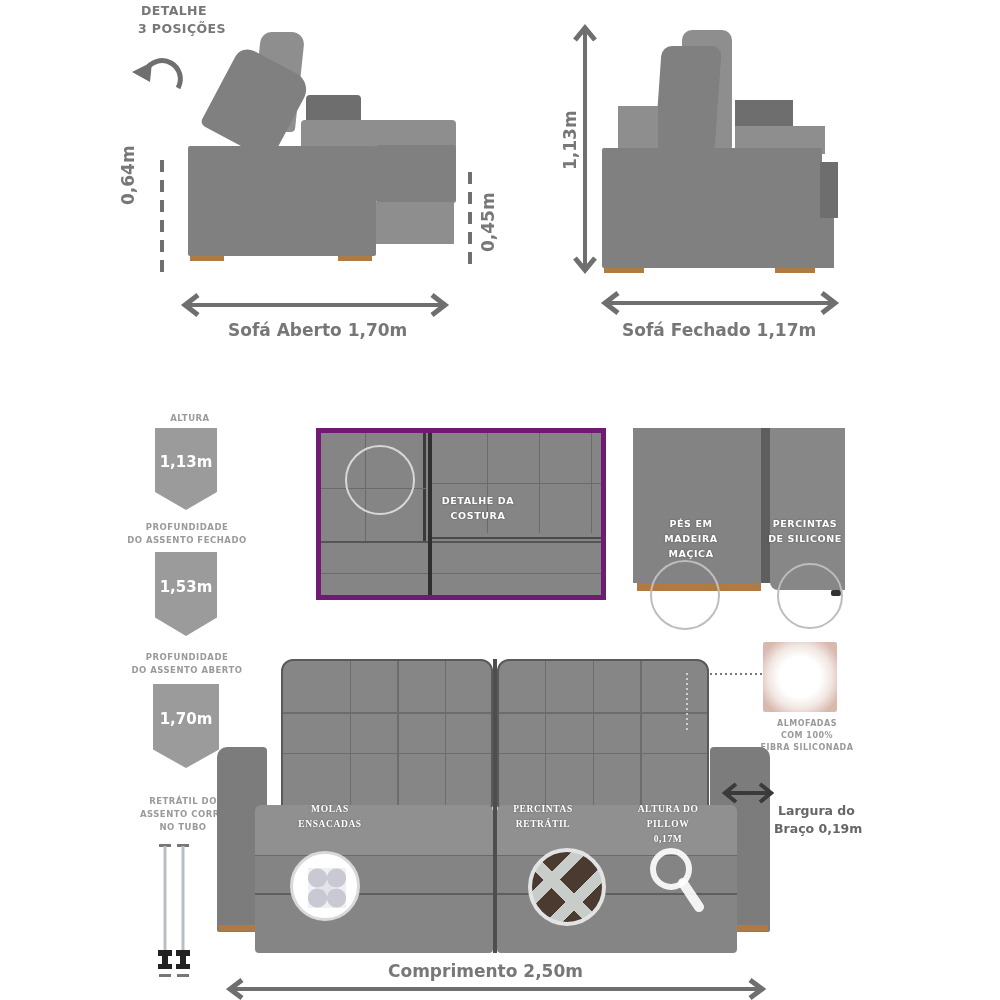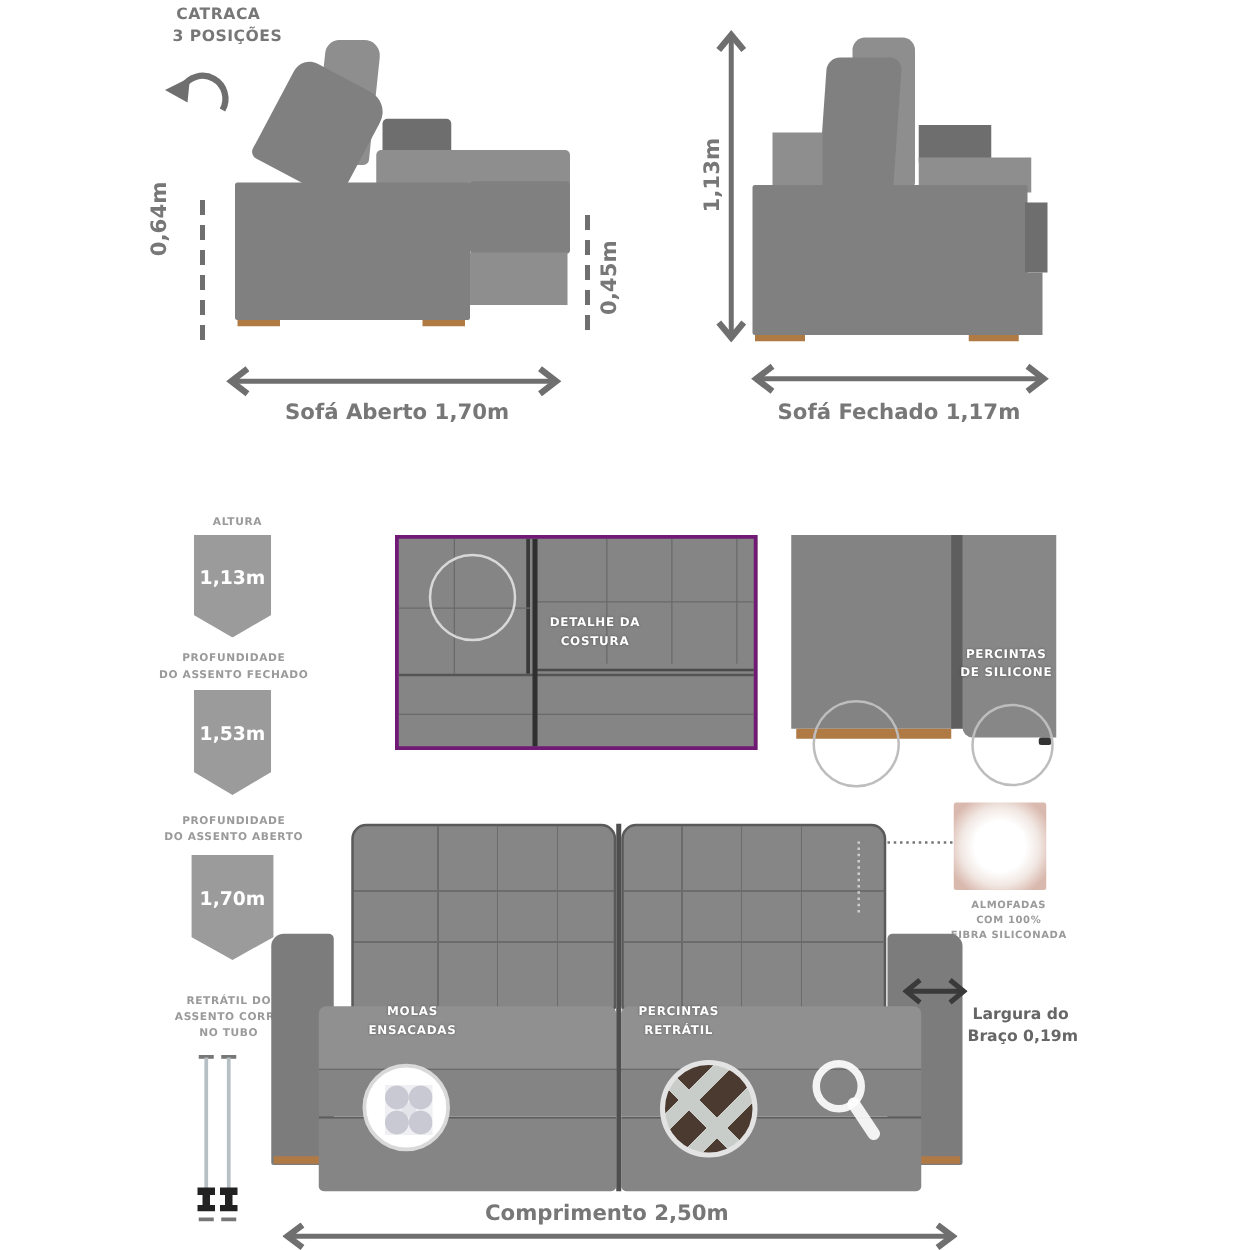--- a/index.html
+++ b/index.html
@@ -9,27 +9,27 @@
   .bold { font-weight: bold; }
   .gray-txt { color: #777777; }
   .lbl-sm { font-size: 8.5px; font-weight: bold; color: #9a9a9a; letter-spacing: 0.5px; text-align: center; line-height: 13px; }
   .white-lbl { color: #ffffff; font-weight: bold; font-size: 9.5px; letter-spacing: 0.6px; text-align: center; line-height: 15px; text-shadow: 0 0 2px rgba(0,0,0,0.4); }
   .sofa { background: #808080; }
   .sofa-dark { background: #6e6e6e; }
   .sofa-light { background: #8e8e8e; }
   .wood { background: #b07a45; }
   .chevron-box { background: #9b9b9b; color: #ffffff; font-weight: bold; font-size: 15px; display: flex; align-items: center; justify-content: center; clip-path: polygon(0 0, 100% 0, 100% 78%, 50% 100%, 0 78%); padding-bottom: 14px; }
   .circle-ring { border: 2px solid #d8d8d8; border-radius: 50%; }
-  .photo { border: 3px solid #701a75; overflow: hidden; }
+  .photo { border: 5px solid #701a75; overflow: hidden; }
 </style>
 </head>
 <body>
 
 <div class="abs bold gray-txt" style="left:138px;top:2px;font-size:12.5px;line-height:18px;letter-spacing:0.4px;">
-  <div style="padding-left:3px;">CATRACA</div>
+  <div style="padding-left:3px;">DETALHE</div>
   <div>3 POSIÇÕES</div>
 </div>
 <svg class="abs" style="left:126px;top:52px;" width="62" height="44" viewBox="0 0 62 44">
   <path d="M52 36 A18 18 0 1 0 20 18" fill="none" stroke="#6f6f6f" stroke-width="5"></path>
   <polygon points="6,20 26,10 24,30" fill="#6f6f6f"></polygon>
 </svg>
 
 <div class="abs" style="left:186px;top:30px;width:275px;height:240px;">
   <div class="abs sofa-light" style="left:70px;top:2px;width:44px;height:100px;border-radius:10px 14px 4px 4px;transform:skewX(-6deg);"></div>
   <div class="abs sofa" style="left:30px;top:28px;width:80px;height:90px;border-radius:14px 18px 6px 6px;transform:rotate(28deg);"></div>
@@ -140,20 +140,25 @@
 </div>
 
 <div class="abs" style="left:633px;top:428px;width:212px;height:200px;">
   <div class="abs sofa" style="left:0;top:0;width:130px;height:155px;background:#838383;"></div>
   <div class="abs" style="left:128px;top:0;width:10px;height:155px;background:#5e5e5e;"></div>
   <div class="abs sofa" style="left:137px;top:0;width:75px;height:162px;background:#878787;border-radius:0 0 0 8px;"></div>
   <div class="abs wood" style="left:4px;top:155px;width:124px;height:8px;"></div>
   <div class="abs" style="left:198px;top:162px;width:10px;height:6px;background:#333;border-radius:2px;"></div>
   <div class="abs circle-ring" style="left:17px;top:132px;width:70px;height:70px;border-color:#bdbdbd;"></div>
   <div class="abs circle-ring" style="left:144px;top:135px;width:66px;height:66px;border-color:#bdbdbd;"></div>
+  <div class="abs white-lbl" style="left:12px;top:88px;width:92px;">
+    <div>PÉS EM</div>
+    <div>MADEIRA</div>
+    <div>MAÇICA</div>
+  </div>
   <div class="abs white-lbl" style="left:132px;top:88px;width:80px;">
     <div>PERCINTAS</div>
     <div>DE SILICONE</div>
   </div>
 </div>
 
 <div class="abs" style="left:763px;top:642px;width:74px;height:70px;background:radial-gradient(circle at 50% 50%, #ffffff 40%, #f1e7e2 62%, #d9b8ad 85%);border-radius:2px;"></div>
 <svg class="abs" style="left:690px;top:672px;" width="74" height="4">
     <line x1="0" y1="2" x2="74" y2="2" stroke="#777" stroke-width="2" stroke-dasharray="2,3"></line>
   </svg>
@@ -161,21 +166,21 @@
   <div>ALMOFADAS</div>
   <div>COM 100%</div>
   <div>FIBRA SILICONADA</div>
 </div>
 
 <div class="abs bold gray-txt" style="left:774px;top:774px;font-size:12.5px;line-height:18px;color:#666;">
   <div style="padding-left:4px;margin-top:28px;">Largura do</div>
   <div>Braço 0,19m</div>
 </div>
 
-<div class="abs" style="left:215px;top:655px;width:560px;height:300px;">
+<div class="abs" style="left:215px;top:655px;width:560px;height:300px;font-family:Liberation Serif, serif;">
 
   <div class="abs sofa" style="left:2px;top:92px;width:50px;height:185px;background:#7c7c7c;border-radius:10px 4px 2px 2px;"></div>
   <div class="abs sofa" style="left:495px;top:92px;width:60px;height:185px;background:#7c7c7c;border-radius:4px 10px 2px 2px;"></div>
   <div class="abs wood" style="left:4px;top:270px;width:38px;height:6px;"></div>
   <div class="abs wood" style="left:515px;top:270px;width:38px;height:6px;"></div>
 
   <div class="abs sofa" style="left:66px;top:4px;width:212px;height:150px;background:#868686;border:2px solid #5a5a5a;border-radius:12px 12px 4px 4px;
        background-image:linear-gradient(90deg, transparent 32%, #6c6c6c 32%, #6c6c6c 32.6%, transparent 32.6%, transparent 55%, #6c6c6c 55%, #6c6c6c 55.6%, transparent 55.6%, transparent 78%, #6c6c6c 78%, #6c6c6c 78.6%, transparent 78.6%),
        linear-gradient(0deg, transparent 36%, #6c6c6c 36%, #6c6c6c 37%, transparent 37%, transparent 64%, #6c6c6c 64%, #6c6c6c 65%, transparent 65%);"></div>
   <div class="abs sofa" style="left:282px;top:4px;width:212px;height:150px;background:#868686;border:2px solid #5a5a5a;border-radius:12px 12px 4px 4px;
@@ -194,20 +199,25 @@
   <div class="abs" style="left:278px;top:4px;width:4px;height:294px;background:#4e4e4e;"></div>
 
   <div class="abs white-lbl" style="left:70px;top:147px;width:90px;">
     <div>MOLAS</div>
     <div>ENSACADAS</div>
   </div>
   <div class="abs white-lbl" style="left:283px;top:147px;width:90px;">
     <div>PERCINTAS</div>
     <div>RETRÁTIL</div>
   </div>
+  <div class="abs white-lbl" style="left:408px;top:147px;width:90px;">
+    <div>ALTURA DO</div>
+    <div>PILLOW</div>
+    <div>0,17M</div>
+  </div>
 
   <div class="abs" style="left:75px;top:196px;width:70px;height:70px;border-radius:50%;background:#ffffff;border:3px solid #d9d9d9;overflow:hidden;">
     <div style="position:absolute;left:15px;top:14px;width:38px;height:40px;background:radial-gradient(circle at 25% 25%, #c9c9d4 22%, transparent 24%), radial-gradient(circle at 75% 25%, #c9c9d4 22%, transparent 24%), radial-gradient(circle at 25% 75%, #c9c9d4 22%, transparent 24%), radial-gradient(circle at 75% 75%, #c9c9d4 22%, transparent 24%), radial-gradient(circle at 50% 50%, #e3e3ea 20%, transparent 22%);background-color:#f0f0f4;"></div>
   </div>
   <div class="abs" style="left:313px;top:193px;width:78px;height:78px;border-radius:50%;border:4px solid #e3e3e3;overflow:hidden;background:#4a3a30;
        background-image:linear-gradient(45deg, transparent 38%, #c9cdc9 38%, #c9cdc9 50%, transparent 50%), linear-gradient(-45deg, transparent 28%, #c9cdc9 28%, #c9cdc9 40%, transparent 40%, transparent 60%, #c9cdc9 60%, #c9cdc9 72%, transparent 72%);"></div>
   <svg class="abs" style="left:432px;top:190px;" width="60" height="70" viewBox="0 0 60 70">
     <circle cx="24" cy="24" r="18" fill="none" stroke="#ffffff" stroke-width="6" opacity="0.9"></circle>
     <line x1="36" y1="38" x2="52" y2="62" stroke="#ffffff" stroke-width="10" stroke-linecap="round" opacity="0.9"></line>
   </svg>

